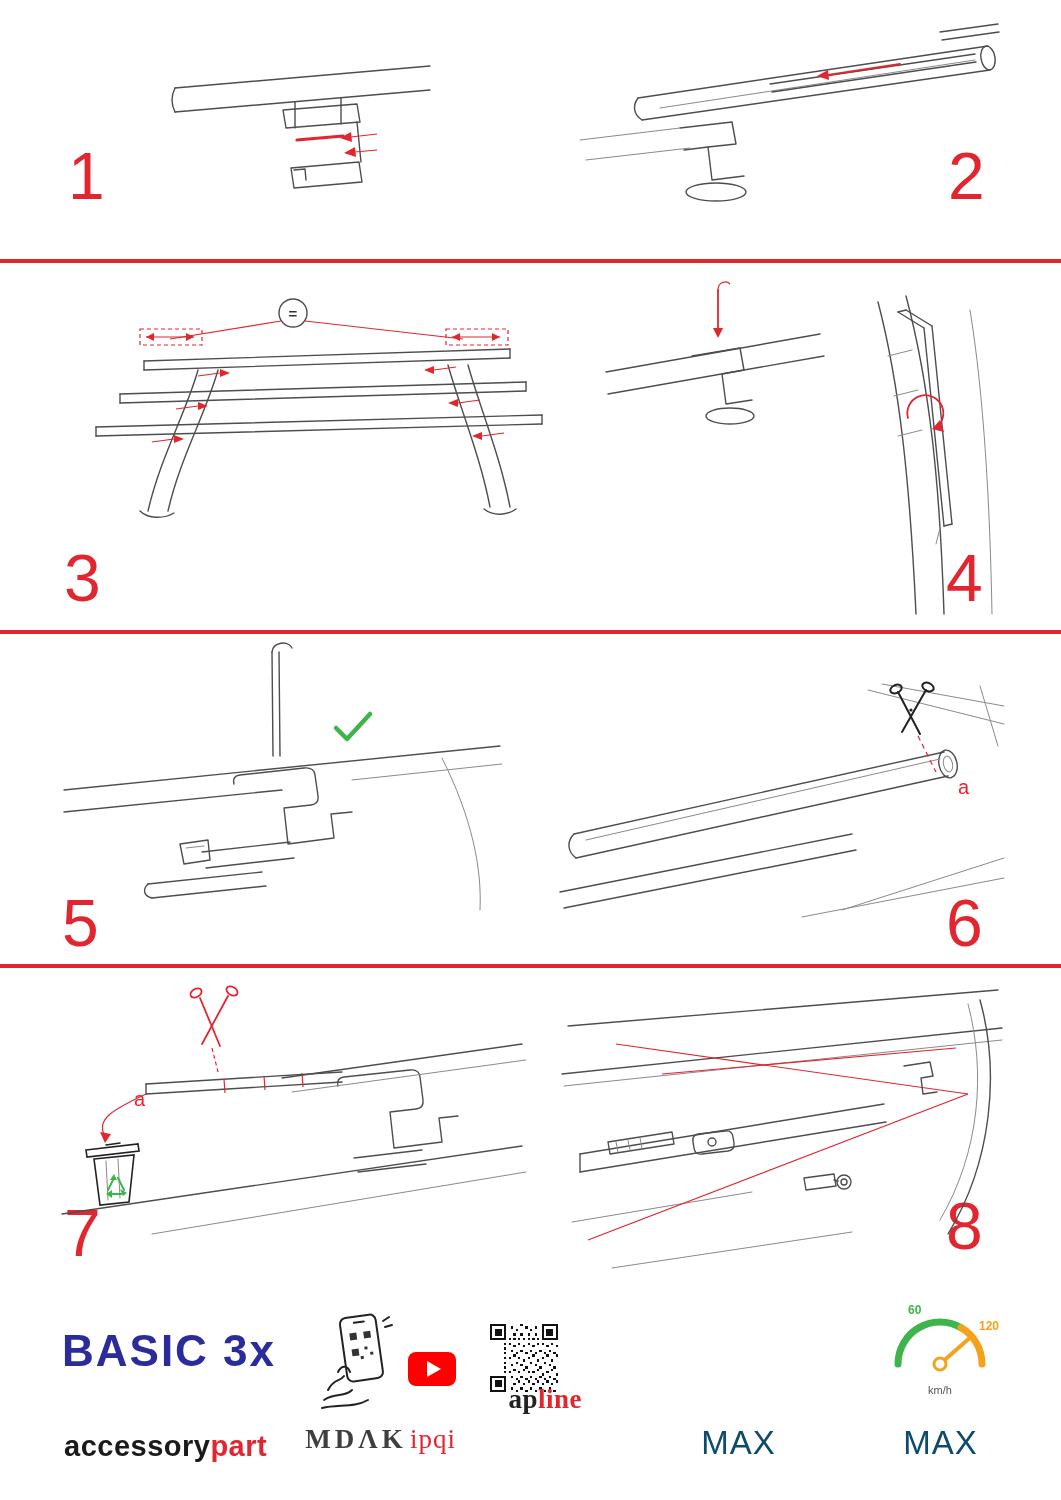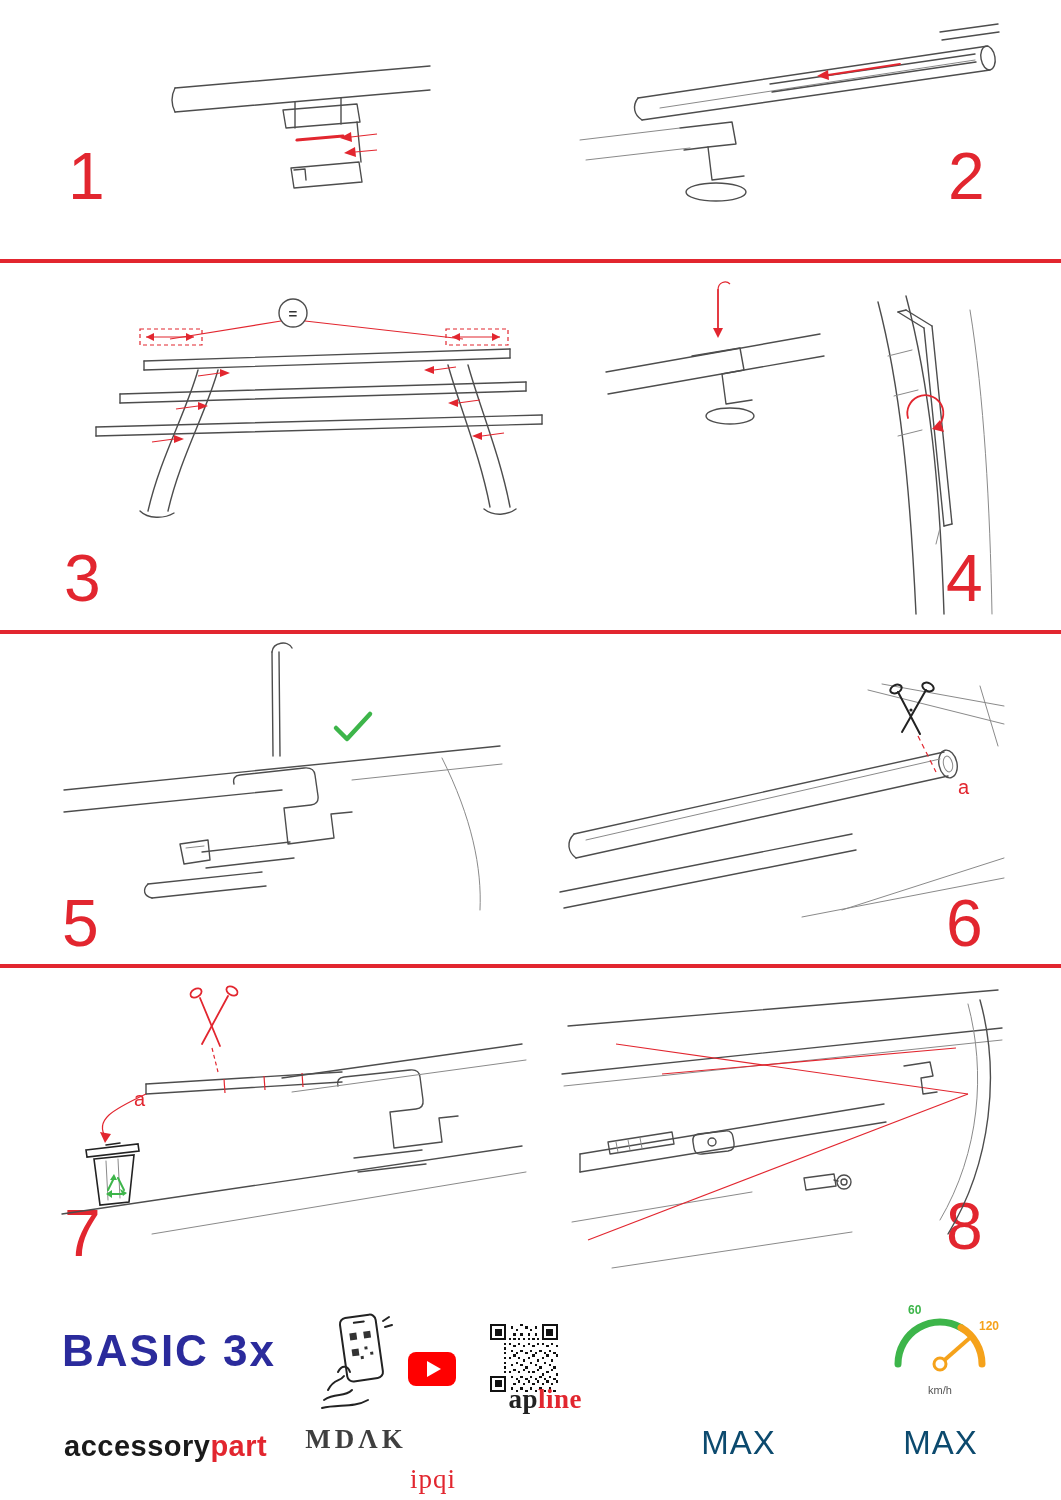--- a/index.html
+++ b/index.html
@@ -365,21 +365,21 @@
     </svg>
   </div>
   <div class="abs logotext" style="left:296px;top:1424px;width:120px;">MDΛK</div>
 
   <div class="abs" style="left:408px;top:1352px;width:48px;height:34px;">
     <svg width="48" height="34" viewBox="0 0 48 34">
       <rect x="0" y="0" width="48" height="34" rx="8" fill="#ff0000"></rect>
       <polygon points="19,9 19,25 33,17" fill="#ffffff"></polygon>
     </svg>
   </div>
-  <div class="abs logotext ipqi" style="left:402px;top:1424px;width:62px;letter-spacing:1px;margin-top:40px;">ipqi</div>
+  <div class="abs logotext ipqi" style="left:402px;top:1424px;width:62px;letter-spacing:1px;">ipqi</div>
 
   <div class="abs" style="left:490px;top:1324px;width:68px;height:68px;">
     <svg width="68" height="68" viewBox="0 0 29 29" shape-rendering="crispEdges">
       <rect x="0" y="0" width="7" height="7" fill="#111"></rect>
         <rect x="1" y="1" width="5" height="5" fill="#fff"></rect>
         <rect x="2" y="2" width="3" height="3" fill="#111"></rect>
       <rect x="22" y="0" width="7" height="7" fill="#111"></rect>
         <rect x="23" y="1" width="5" height="5" fill="#fff"></rect>
         <rect x="24" y="2" width="3" height="3" fill="#111"></rect>
       <rect x="0" y="22" width="7" height="7" fill="#111"></rect>

